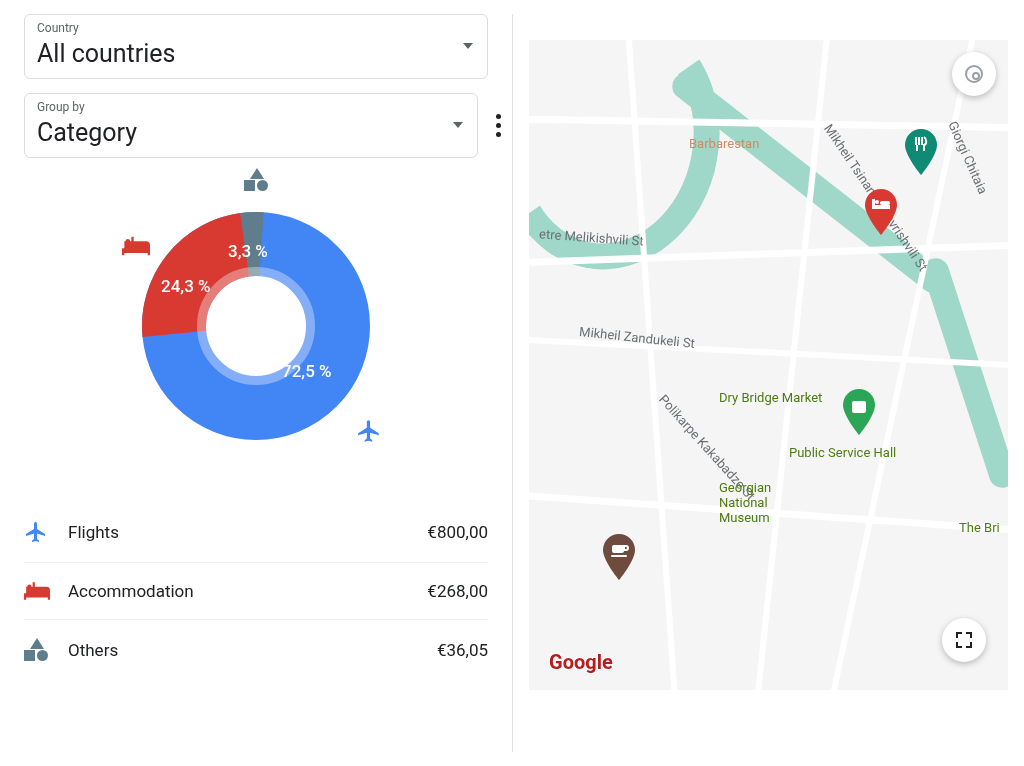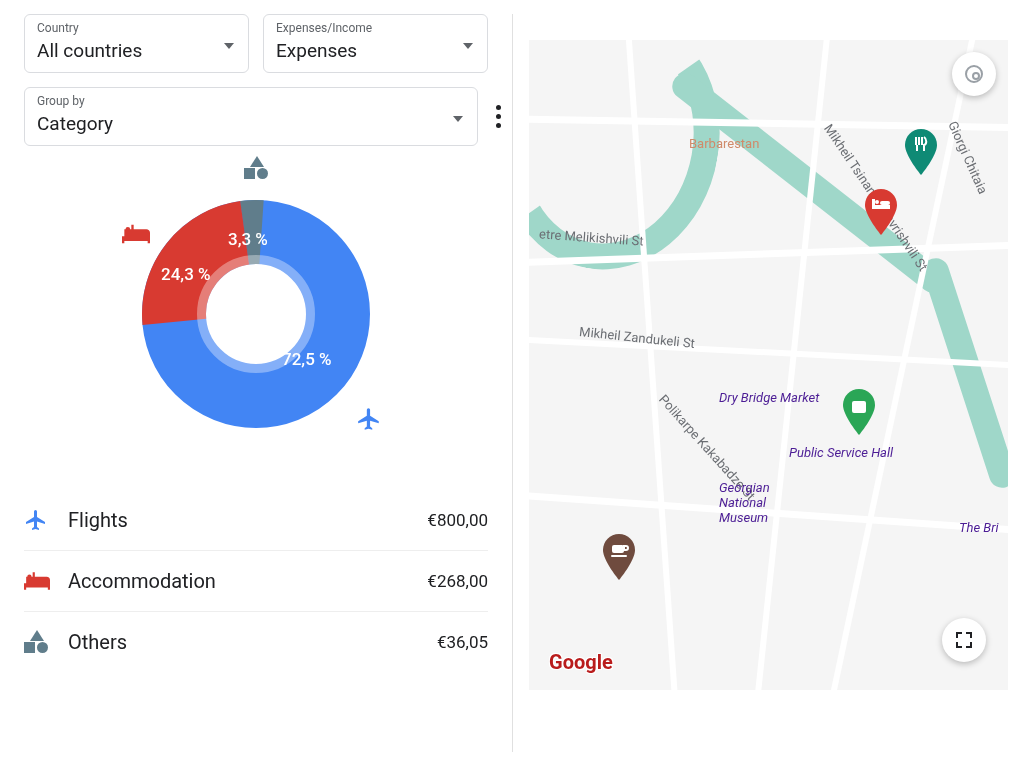--- a/index.html
+++ b/index.html
@@ -6,21 +6,21 @@
   html, body { width: 1024px; height: 766px; font-family: -apple-system, BlinkMacSystemFont, "Segoe UI", Roboto, Arial, sans-serif; background: #fff; color: #202124; }
   .app { display: flex; width: 100%; height: 100%; }
   .left-panel { width: 512px; padding: 14px 24px 0 24px; position: relative; }
   .divider { width: 1px; background: #e0e0e0; margin: 14px 0; }
   .right-panel { width: 511px; position: relative; padding: 40px 16px 16px 16px; }
 
   .filter-row { display: flex; gap: 14px; border-radius: 8px; }
   .dropdown { border: 1px solid #dadce0; border-radius: 6px; padding: 6px 12px 10px 12px; display: flex; flex-direction: column; flex: 1; position: relative; cursor: pointer; }
   .dropdown.small { flex: 1.05; }
   .dropdown .label { font-size: 12px; color: #5f6368; margin-bottom: 4px; }
-  .dropdown .value { font-size: 19px; color: #202124; }
+  .dropdown .value { font-size: 25px; color: #202124; }
   .dropdown .chev { position: absolute; right: 14px; top: 28px; width: 0; height: 0; border-left: 5px solid transparent; border-right: 5px solid transparent; border-top: 6px solid #5f6368; }
 
   .groupby-row { display: flex; align-items: center; gap: 8px; margin-top: 14px; }
   .dropdown.wide { flex: none; width: 454px; }
   .kebab { width: 24px; height: 32px; display: flex; flex-direction: column; justify-content: center; align-items: center; gap: 4px; margin-left: 10px; cursor: pointer; }
   .kebab span { width: 5px; height: 5px; background: #202124; border-radius: 50%; }
 
   .chart-wrap { width: 100%; display: flex; justify-content: center; margin-top: 18px; }
   .donut-area { position: relative; width: 300px; height: 300px; }
   .donut-svg { position: absolute; left: 30px; top: 30px; }
@@ -31,29 +31,29 @@
   .icon-plane svg, .icon-bed svg { display: block; }
   .icon-shapes { width: 24px; height: 24px; position: relative; }
   .icon-shapes .tri { position:absolute; left:6px; top:0; width:0;height:0;border-left:7px solid transparent;border-right:7px solid transparent;border-bottom:11px solid #607d8b; }
   .icon-shapes .sq { position:absolute; left:0; top:12px; width:11px;height:11px;background:#607d8b; }
   .icon-shapes .ci { position:absolute; left:13px; top:12px; width:11px;height:11px;background:#607d8b; border-radius:50%; }
 
   .legend { margin-top: 26px; }
   .legend-row { display: flex; align-items: center; padding: 18px 0; border-bottom: 1px solid #eee; }
   .legend-row:last-child { border-bottom: none; }
   .legend-icon { width: 44px; display:flex; justify-content:flex-start; align-items:center; }
-  .legend-name { flex: 1; font-size: 20px; }
+  .legend-name { flex: 1; font-size: 17px; }
   .legend-amount { font-size: 17px; }
 
   
   .map { width: 100%; height: 650px; background: #f5f5f5; border-radius: 0; position: relative; overflow: hidden; }
   .road { position: absolute; background: #ffffff; }
   .river { position: absolute; background: #9fd7c9; }
   .map-text { position: absolute; font-size: 13px; color: #6b6e73; white-space: nowrap; }
-  .map-text.poi { color: #4c1d95; font-style: italic; }
+  .map-text.poi { color: #4d7c0f; }
   .map-text.food { color: #d08a6a; margin-left: 40px; }
   .google-logo { position: absolute; left: 20px; bottom: 16px; font-size: 20px; font-weight: 700; color: #b91c1c; text-shadow: -1px -1px 0 #fff,1px -1px 0 #fff,-1px 1px 0 #fff,1px 1px 0 #fff; }
   .round-btn { position: absolute; width: 44px; height: 44px; background: #fff; border-radius: 50%; box-shadow: 0 2px 6px rgba(0,0,0,.25); display:flex; align-items:center; justify-content:center; cursor:pointer; }
   .locate { top: 12px; right: 12px; }
   .expand { bottom: 28px; right: 22px; }
   .locate-ring { width: 18px; height: 18px; border: 2px solid #9aa0a6; border-radius: 50%; position: relative; }
   .locate-ring::after { content:""; position:absolute; left:5px; top:5px; width:4px; height:4px; border:2px solid #9aa0a6; border-radius:50%; }
   .expand svg { display:block; }
 
   .pin { position: absolute; width: 34px; height: 46px; transform: translate(-50%,-100%); }
@@ -62,25 +62,20 @@
 </head>
 <body>
 
 <div class="app">
 
   <div class="left-panel">
     <div class="filter-row">
       <div class="dropdown small">
         <span class="label">Country</span>
         <span class="value">All countries</span>
-        <span class="chev"></span>
-      </div>
-      <div class="dropdown small">
-        <span class="label">Expenses/Income</span>
-        <span class="value">Expenses</span>
         <span class="chev"></span>
       </div>
     </div>
 
     <div class="groupby-row">
       <div class="dropdown wide">
         <span class="label">Group by</span>
         <span class="value">Category</span>
         <span class="chev"></span>
       </div>

